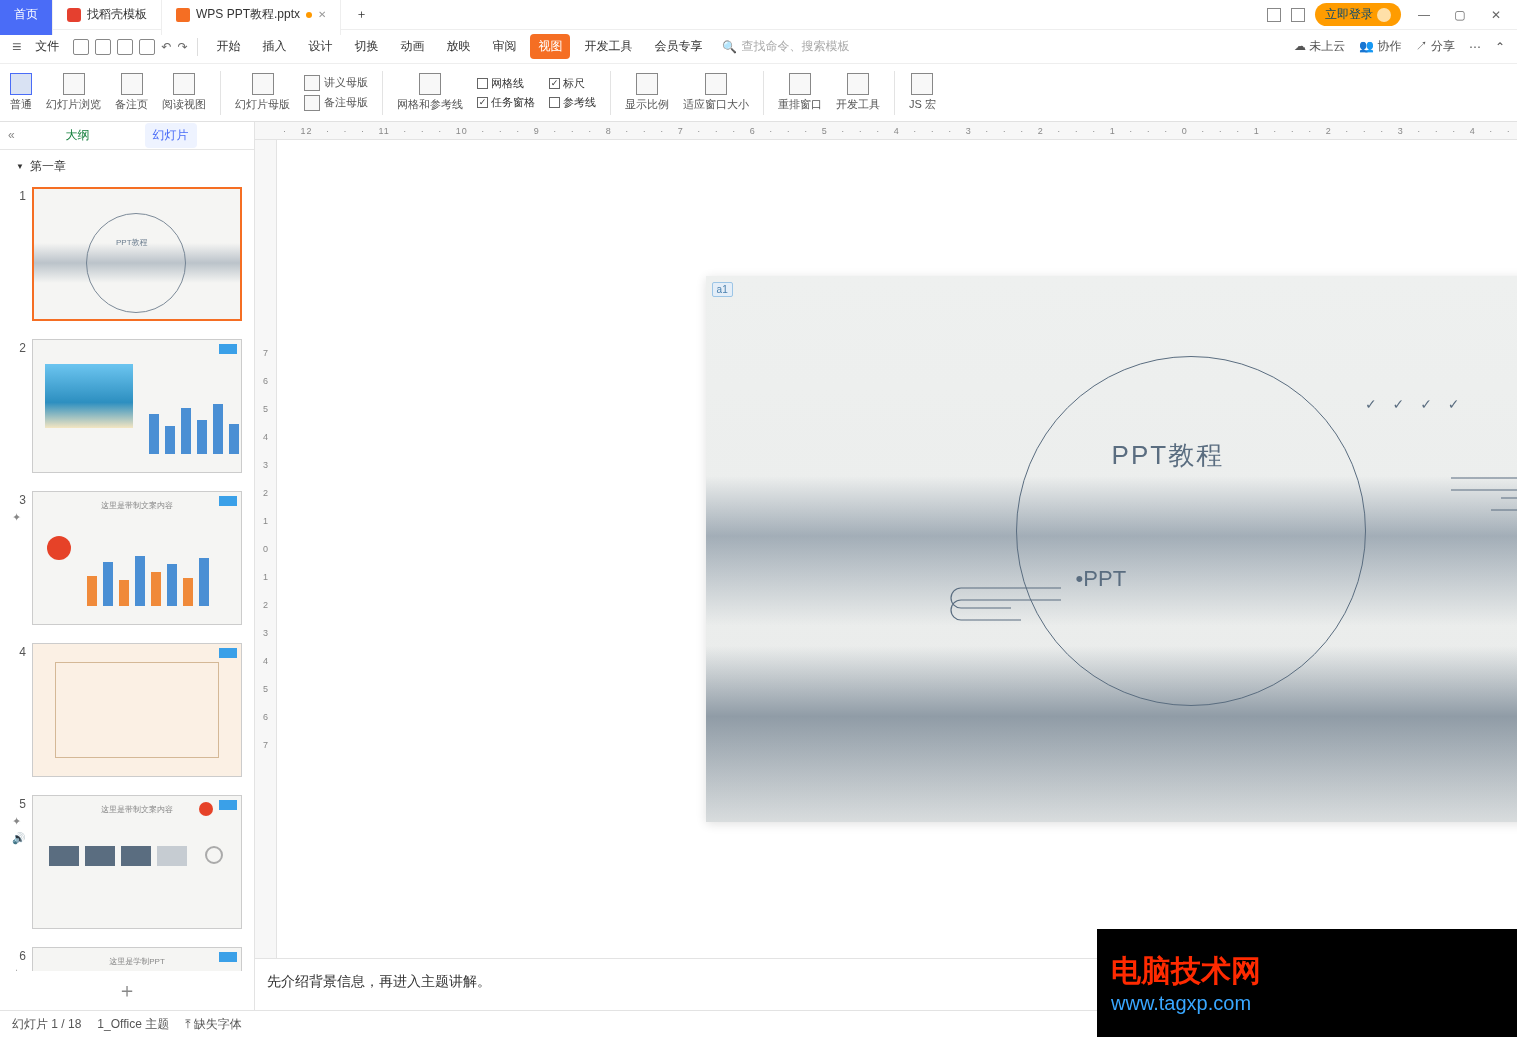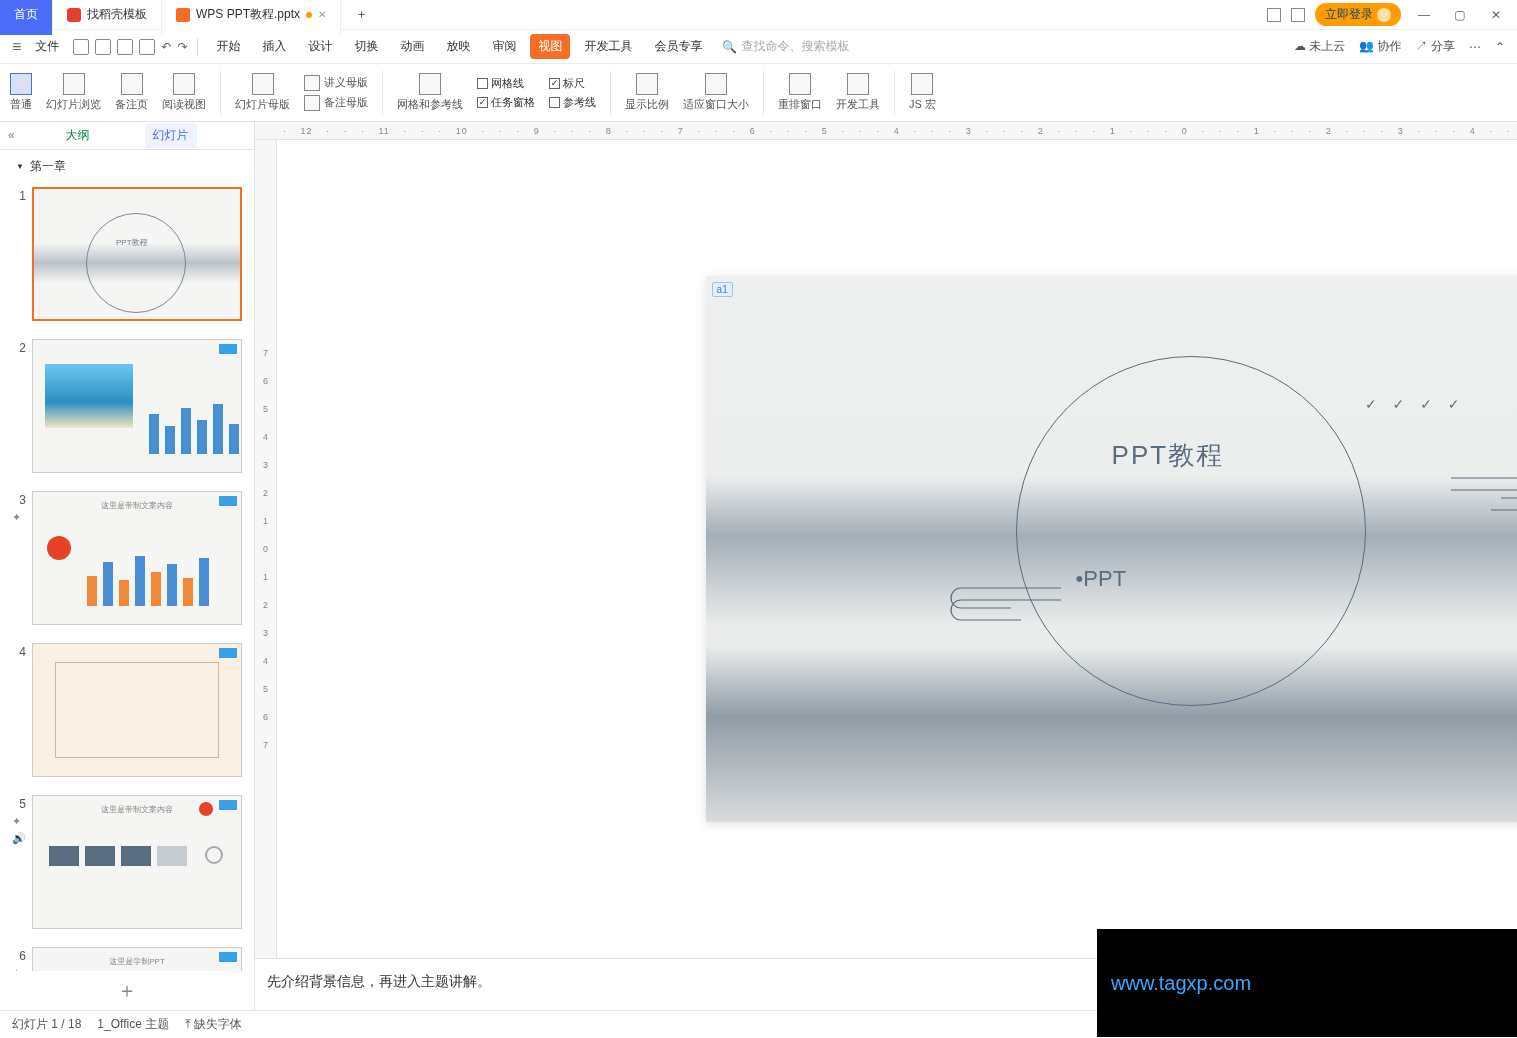--- a/index.html
+++ b/index.html
@@ -401,15 +401,16 @@
     <span>≣ <span>备注</span> ▾</span>
     <span>🗨 <span>批注</span></span>
   </div>
 </div>
 
 <div class="arrow" style="bottom:82px;right:370px;transform:rotate(30deg);">➘</div>
 <div class="arrow" style="bottom:38px;right:360px;transform:rotate(20deg);">➘</div>
 
 <div class="watermark">
   <div class="wm-text">
+    <div class="wm-cn">电脑技术网</div>
     <div class="wm-url">www.tagxp.com</div>
   </div>
 </div>
 
 </body></html>

